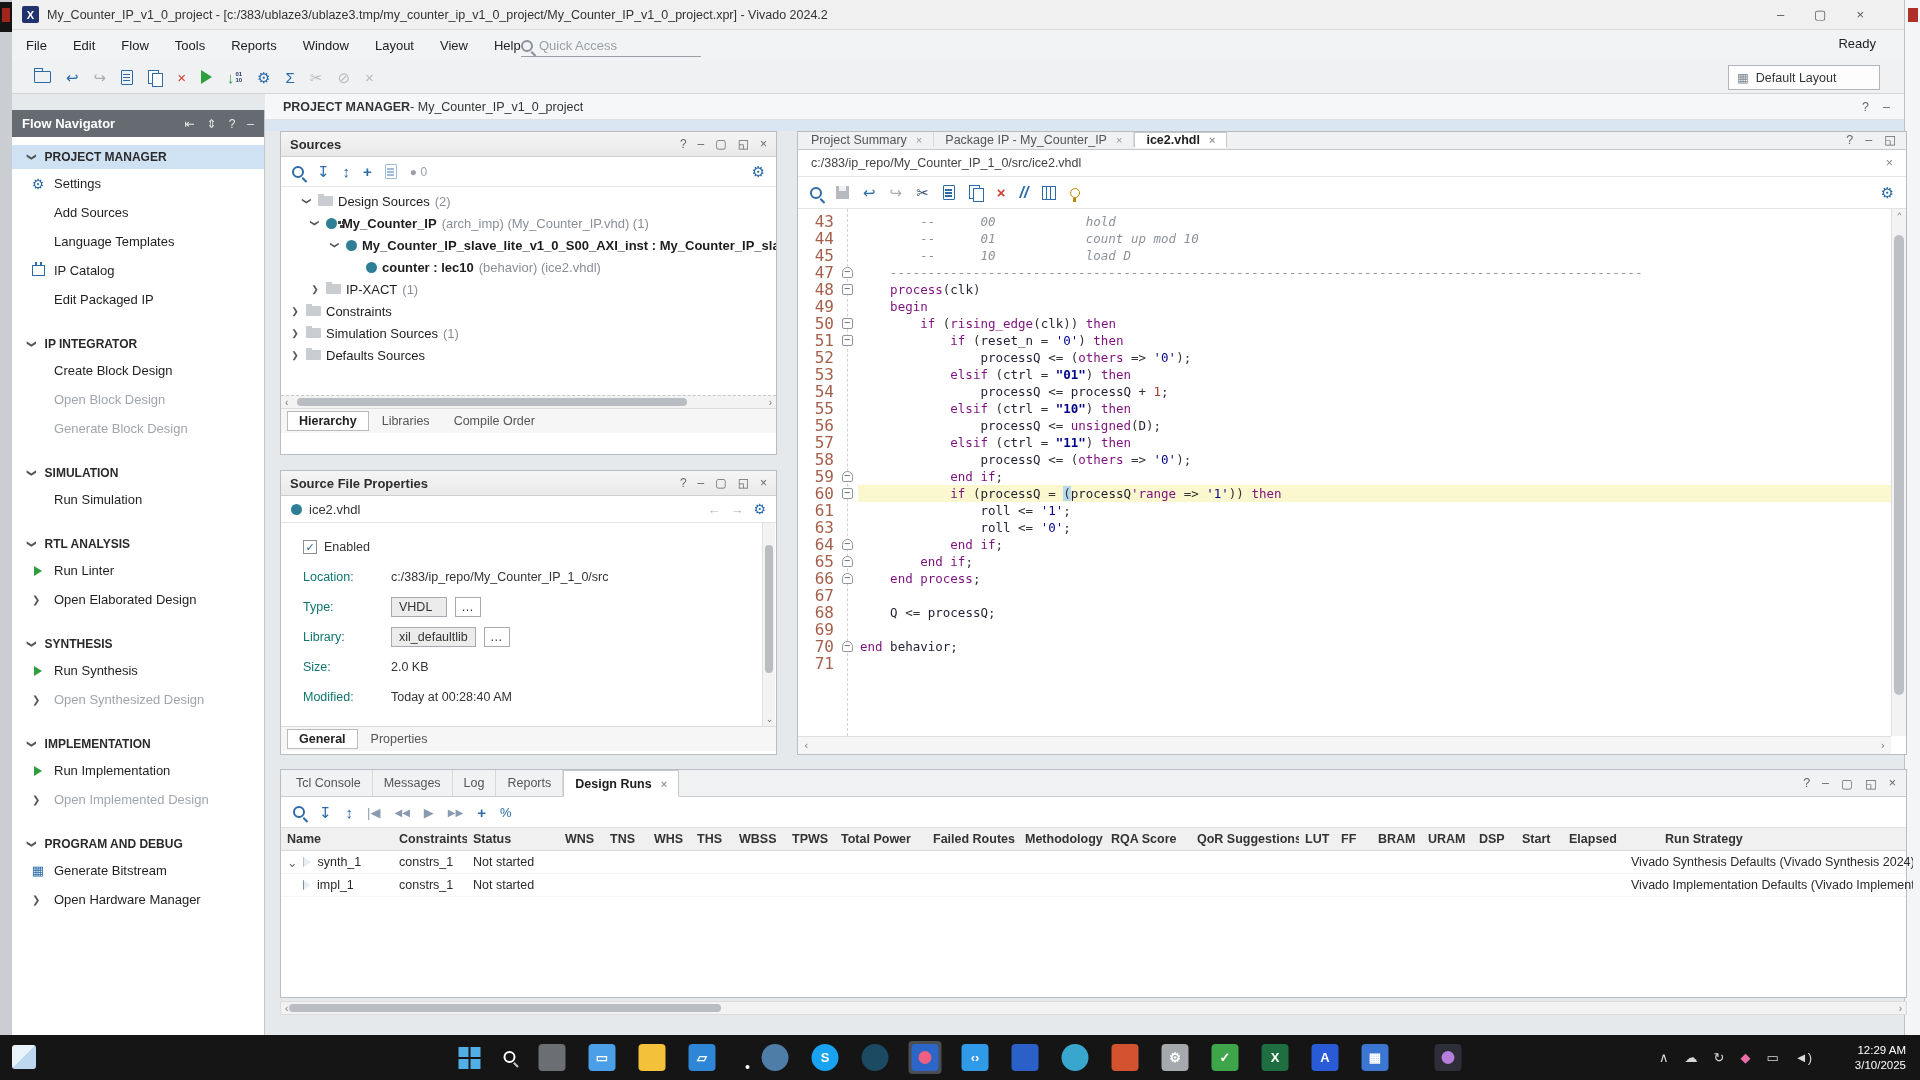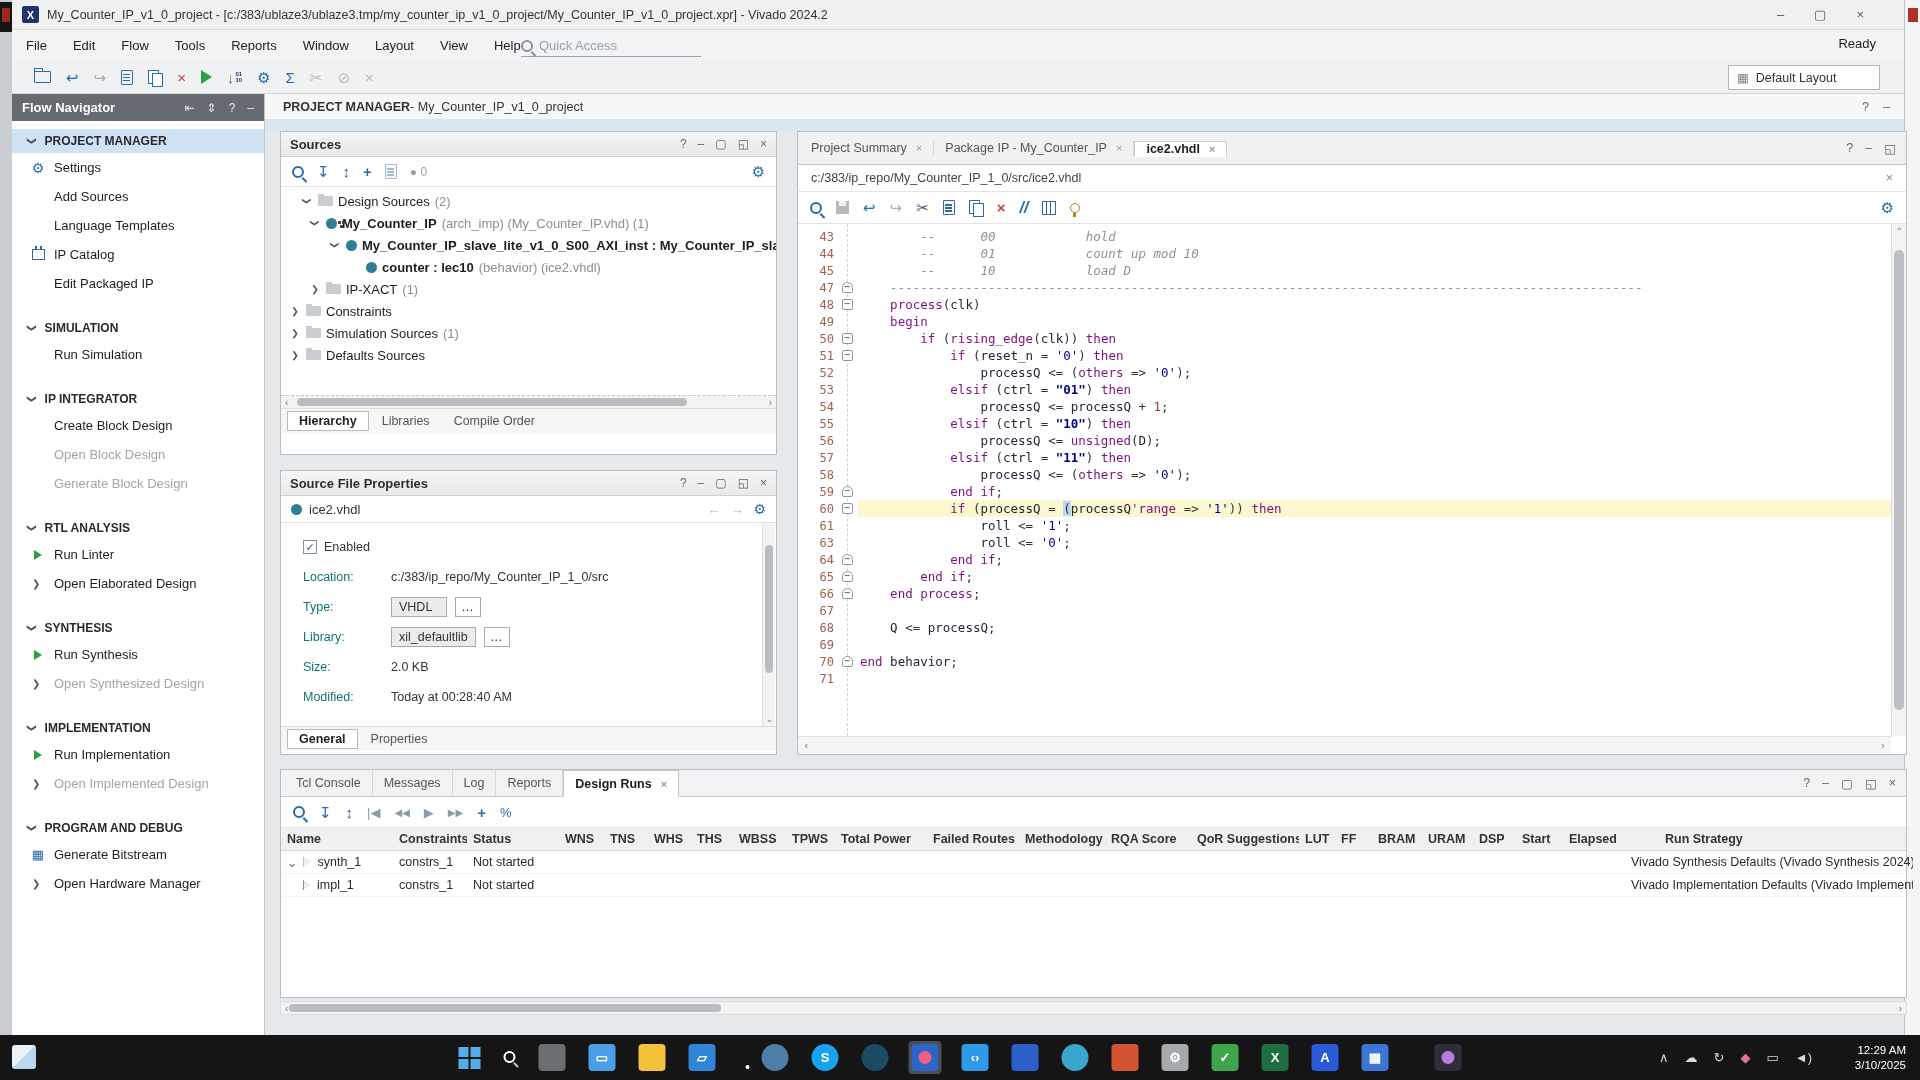--- a/index.html
+++ b/index.html
@@ -36,21 +36,21 @@
 .i-play{width:0;height:0;border-left:11px solid #2e9e3e;border-top:7px solid transparent;border-bottom:7px solid transparent;display:inline-block}
 .i-play.sm{border-left-width:8px;border-top-width:5px;border-bottom-width:5px}
 .i-step{color:#2e9e3e;font-weight:bold;font-size:15px;display:inline-flex;align-items:center;gap:1px}
 .i-step .nums{display:flex;flex-direction:column;font-size:6px;line-height:6px;color:#20336e;font-weight:bold}
 .i-cols{width:14px;height:14px;border:1.5px solid #2b6ba8;display:inline-block;background:linear-gradient(to right,transparent 3px,#2b6ba8 3px,#2b6ba8 4px,transparent 4px,transparent 7px,#2b6ba8 7px,#2b6ba8 8px,transparent 8px)}
 .i-bulb{width:10px;height:10px;border:1.5px solid #b8860b;border-radius:50%;position:relative;display:inline-block}
 .i-bulb::after{content:"";position:absolute;left:2px;top:9px;width:3px;height:4px;background:#b8860b}
 .glyph{font-size:15px;line-height:1}
 
 #workspace{position:absolute;left:12px;top:94px;width:1892px;height:941px;background:#e6e9ec}
-#flownav{position:absolute;left:0;top:0;width:253px;height:941px;background:#fff;border-right:1px solid #c3c7cb;overflow:hidden}
+#flownav{position:absolute;left:0;top:16px;width:253px;height:941px;background:#fff;border-right:1px solid #c3c7cb;overflow:hidden}
 #fn-header{height:27px;background:#656b71;color:#fff;display:flex;align-items:center;padding:0 10px;font-size:13px;font-weight:bold}
 #fn-header .hic{margin-left:auto;display:flex;gap:12px;font-weight:normal;font-size:12px;color:#e8e8e8}
 .fn-sec{margin-top:18px}
 .fn-sec:first-child{margin-top:8px}
 .fn-sec-h{display:flex;align-items:center;gap:9px;padding:5px 0 5px 16px;font-size:12px;font-weight:bold;color:#2a2a2a}
 .fn-sec-h .chv{font-size:9px;color:#555}
 .fn-sec-h.sel{background:#cfe2f4}
 .fn-item{display:flex;align-items:center;gap:8px;height:29px;padding-left:42px;font-size:13px;color:#1f1f1f}
 .fn-item.dis{color:#a0a6ac}
 .fn-item .ico{width:16px;display:flex;justify-content:center;flex:none;margin-left:-24px;margin-right:0}
@@ -91,34 +91,34 @@
 #props-body{position:relative;height:203px;padding:14px 0 0 22px;font-size:12.5px}
 .prow{display:flex;align-items:center;margin-bottom:10px;height:20px}
 .prow .lbl{width:88px;color:#0f766e}
 .valbox{background:#ececec;border:1px solid #a7abaf;padding:1px 7px;min-width:56px;height:20px;display:inline-flex;align-items:center}
 .dots{border:1px solid #a7abaf;background:#fff;width:26px;height:20px;display:inline-flex;align-items:center;justify-content:center;margin-left:8px;letter-spacing:1px}
 .vscroll{position:absolute;right:1px;top:0;width:13px;bottom:0;background:#f3f3f3;border-left:1px solid #e0e0e0}
 .vscroll .thumb{position:absolute;left:2px;width:8px;background:#b9bdc1;border-radius:4px}
 .vscroll .ar{position:absolute;left:0;width:13px;text-align:center;font-size:9px;color:#777}
 
 #editor-panel{left:785px;top:37px;width:1110px;height:624px;display:flex;flex-direction:column}
-#etabs{height:33px;display:flex;align-items:center;background:#eff1f3;border-bottom:1px solid #c6c9cc;padding-left:2px;font-size:12.5px}
+#etabs{height:18px;display:flex;align-items:flex-start;background:#eff1f3;border-bottom:1px solid #c6c9cc;padding-left:2px;font-size:12.5px}
 .etab{display:flex;align-items:center;gap:9px;padding:0 11px;color:#555;border-right:1px solid #d8d8d8}
 .etab .x{color:#999;font-size:11px}
 .etab.act{background:#fff;border:1px solid #c6c9cc;border-bottom-color:#fff;font-weight:bold;color:#1d1d1d;margin-bottom:-1px}
 #etabs .rt{margin-left:auto;display:flex;gap:12px;align-items:center;color:#666;padding-right:10px}
 #epath{height:27px;display:flex;align-items:center;padding:0 13px;font-size:12.5px;color:#444;border-bottom:1px solid #e6e6e6}
 #epath .x{margin-left:auto;color:#888}
 #etool{height:32px;display:flex;align-items:center;gap:14px;padding:0 12px;border-bottom:1px solid #e3e3e3}
 #ecode{position:relative;flex:1;overflow:hidden;font-family:"DejaVu Sans Mono",monospace;font-size:12.5px}
 #lines{position:absolute;left:0;top:4px;right:15px}
 #ecode::before{content:"";position:absolute;left:49px;top:0;bottom:18px;border-left:1px dashed #d2d2d2}
 .cl{display:flex;align-items:center;height:17px;position:relative}
 .cl.hl{background:linear-gradient(to right,transparent 60px,#fbf7cf 60px)}
-.ln{width:36px;text-align:right;color:#a5604b;flex:none;font-size:12px}
+.ln{width:36px;text-align:right;color:#a5604b;flex:none;font-size:16px}
 .fmw{width:26px;flex:none;display:flex;align-items:center;justify-content:center;z-index:1}
 .fm{width:11px;height:11px;border:1px solid #8f959b;border-radius:2px;font-size:10px;line-height:8px;text-align:center;color:#555;background:#fff}
 .fm.e{border-radius:6px 6px 2px 2px}
 .ct{white-space:pre;color:#333}
 .tk-c{color:#8d9299;font-style:italic}
 .tk-k{color:#7d117d}
 .tk-i{color:#232338}
 .tk-o{color:#333}
 .tk-s{color:#00008b;font-weight:bold}
 .tk-h{color:#00008b}
@@ -257,39 +257,39 @@
             </span>
             <span>IP Catalog</span>
           </div>
           <div class="fn-item">
             <span>Edit Packaged IP</span>
           </div>
         </div>
         <div class="fn-sec">
           <div class="fn-sec-h">
             <span class="chv" style="transform: rotate(90deg); display: inline-block;">❯</span>
-            <span>SIMULATION</span>
-          </div>
-          <div class="fn-item">
-            <span>Run Simulation</span>
+            <span>IP INTEGRATOR</span>
+          </div>
+          <div class="fn-item">
+            <span>Create Block Design</span>
+          </div>
+          <div class="fn-item dis">
+            <span>Open Block Design</span>
+          </div>
+          <div class="fn-item dis">
+            <span>Generate Block Design</span>
           </div>
         </div>
         <div class="fn-sec">
           <div class="fn-sec-h">
             <span class="chv" style="transform: rotate(90deg); display: inline-block;">❯</span>
-            <span>IP INTEGRATOR</span>
-          </div>
-          <div class="fn-item">
-            <span>Create Block Design</span>
-          </div>
-          <div class="fn-item dis">
-            <span>Open Block Design</span>
-          </div>
-          <div class="fn-item dis">
-            <span>Generate Block Design</span>
+            <span>SIMULATION</span>
+          </div>
+          <div class="fn-item">
+            <span>Run Simulation</span>
           </div>
         </div>
         <div class="fn-sec">
           <div class="fn-sec-h">
             <span class="chv" style="transform: rotate(90deg); display: inline-block;">❯</span>
             <span>RTL ANALYSIS</span>
           </div>
           <div class="fn-item">
             <span class="ico">
               <span class="i-play sm"></span>

